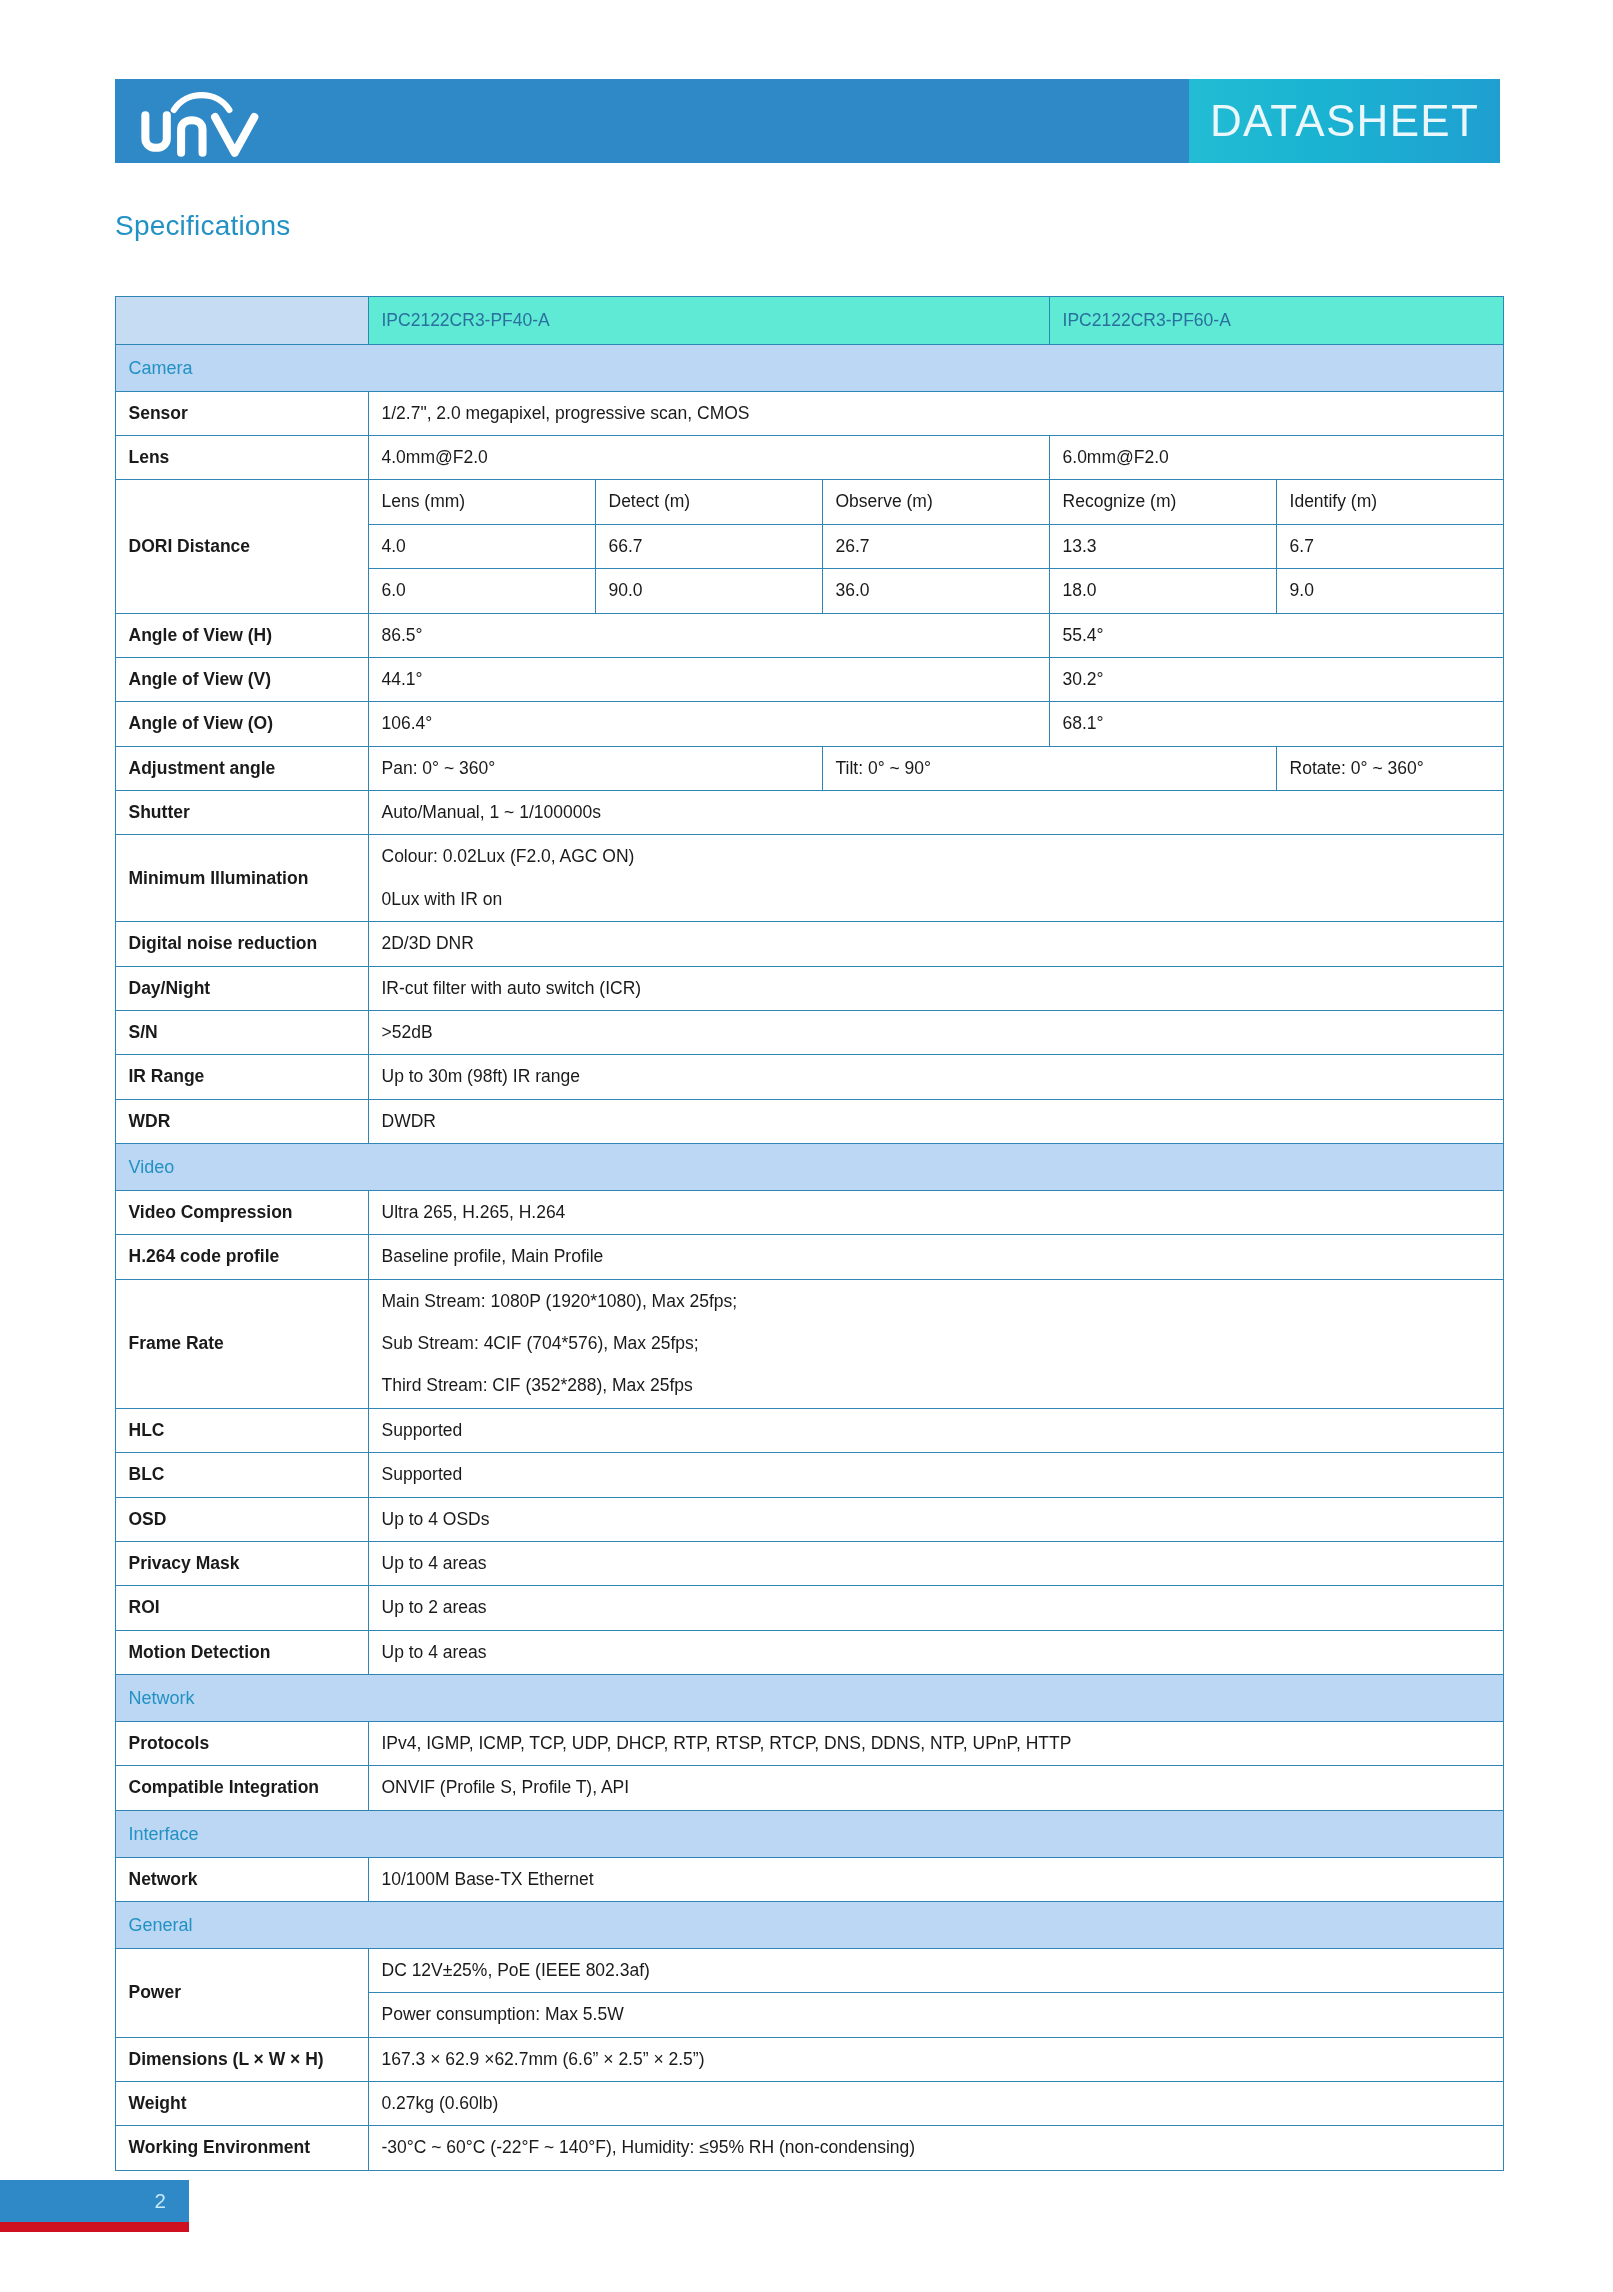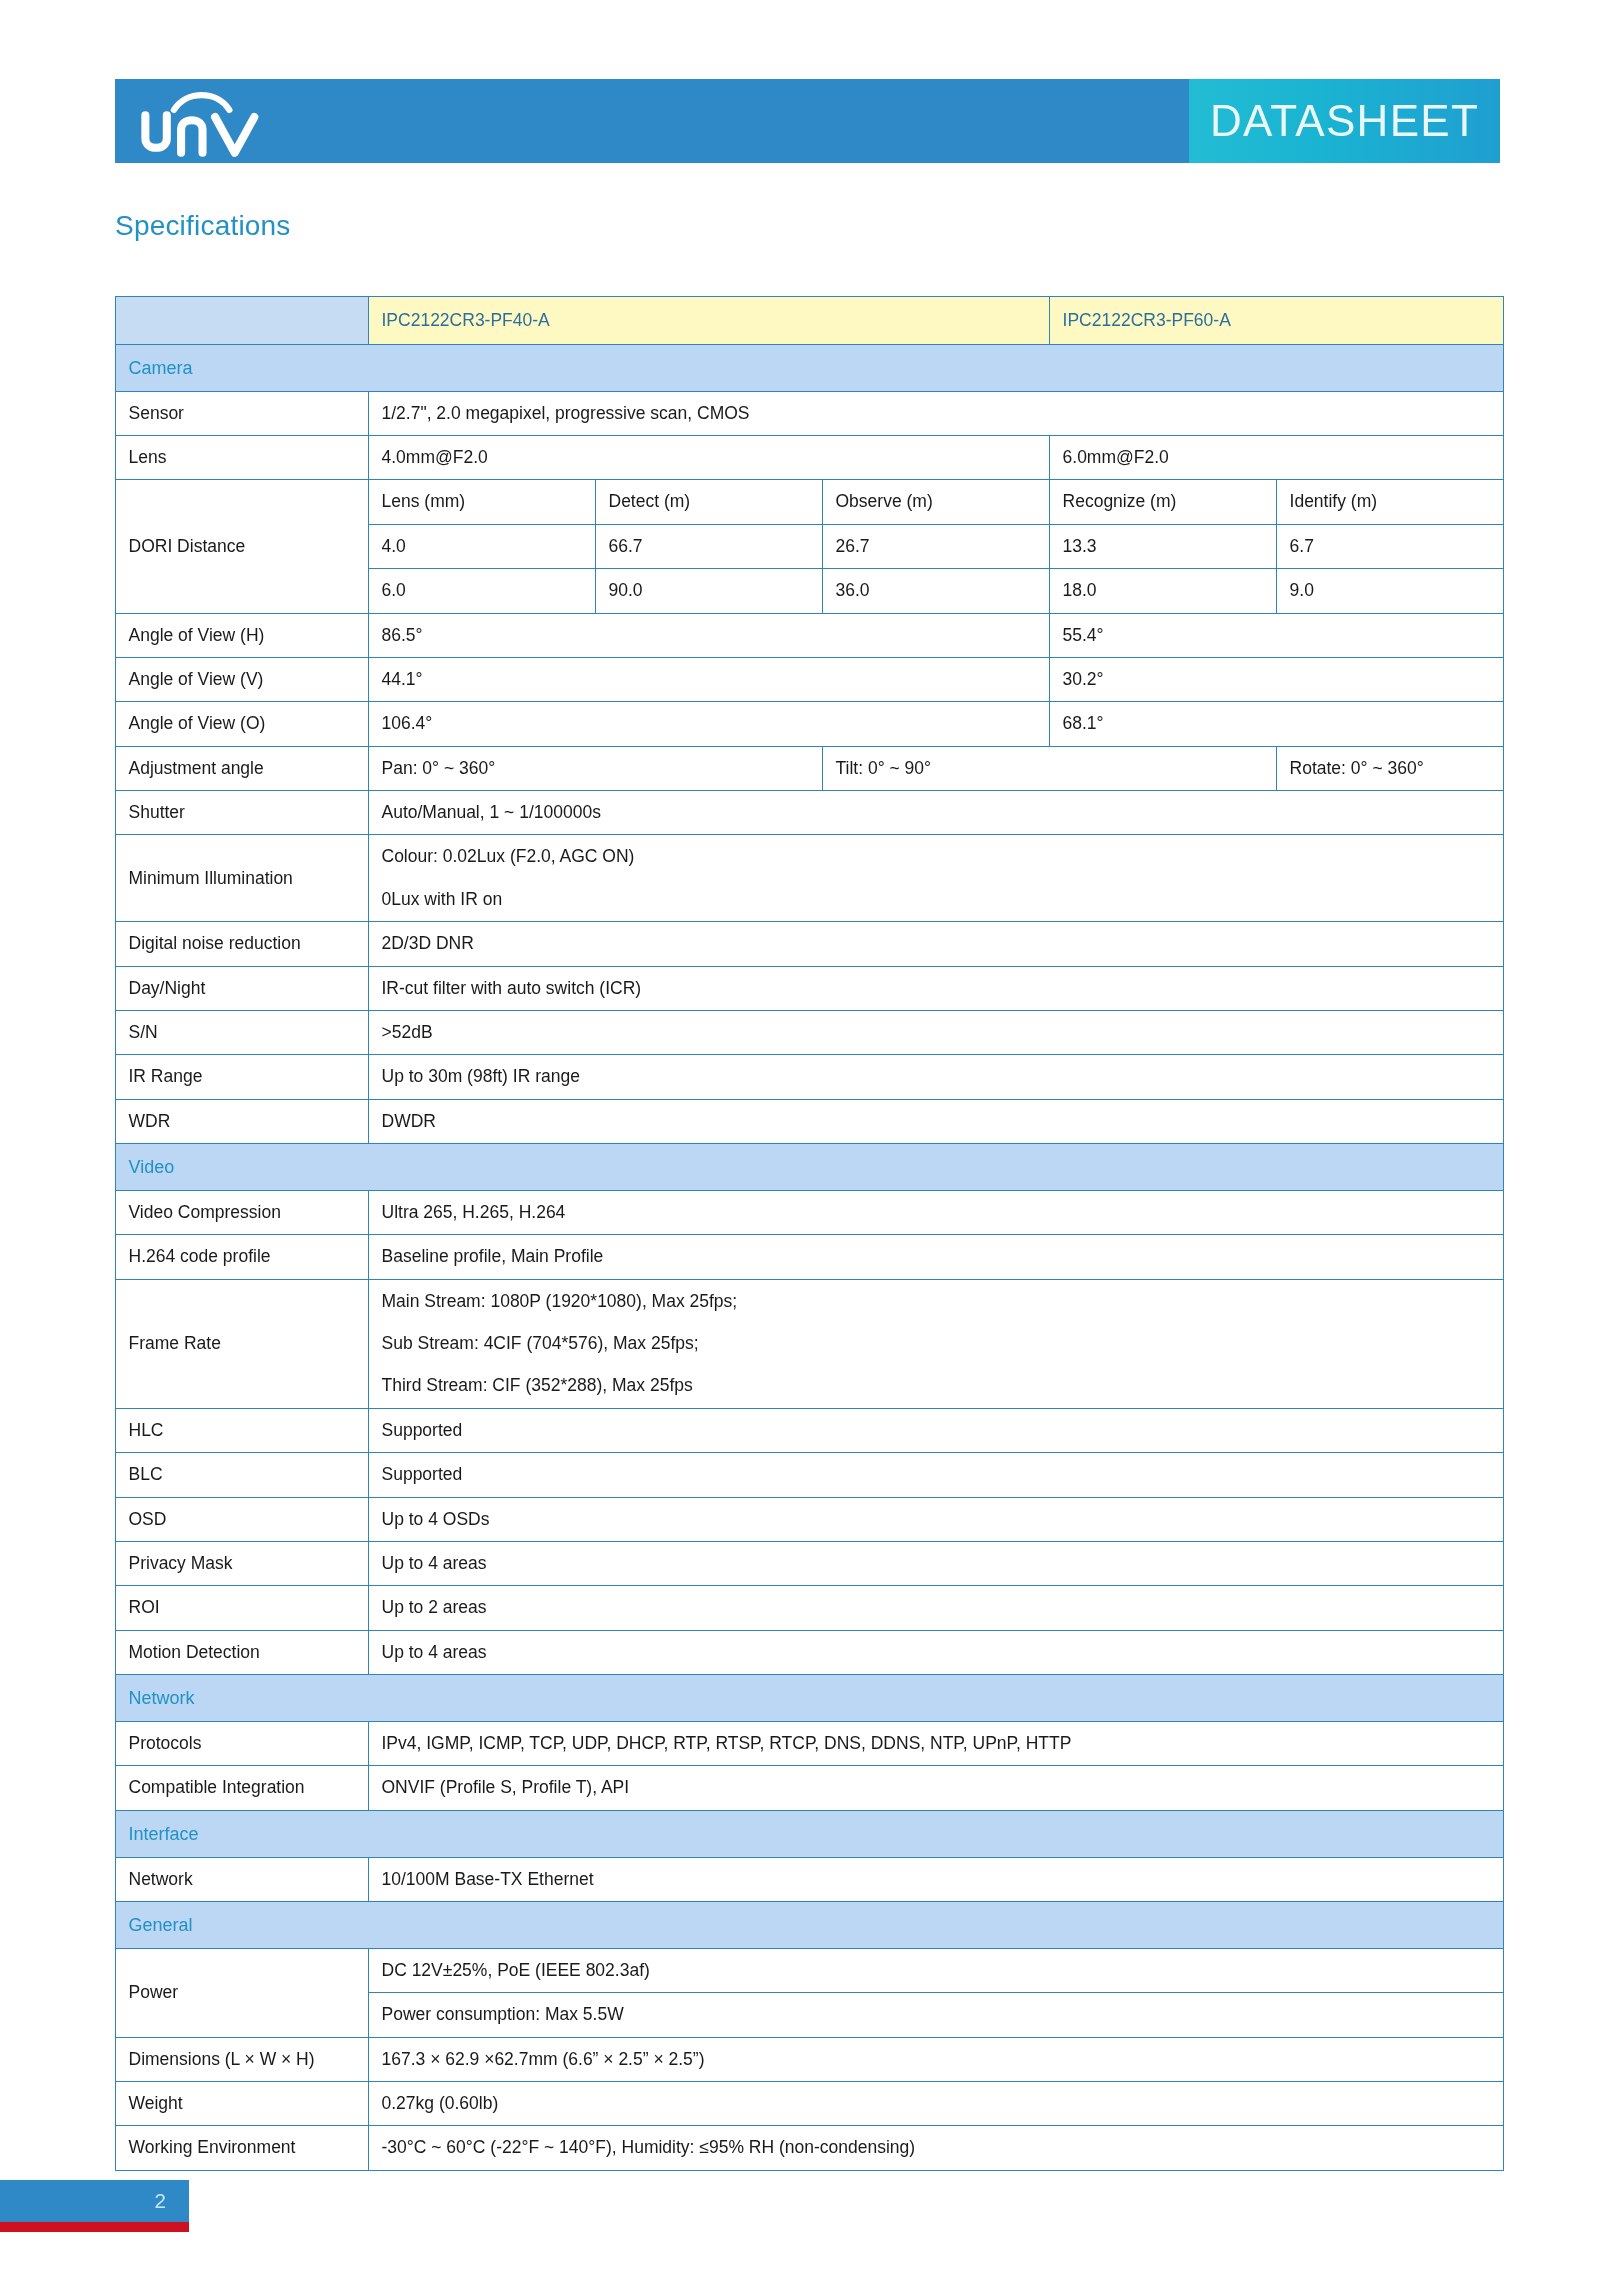--- a/index.html
+++ b/index.html
@@ -75,25 +75,25 @@
     font-size: 17.5px;
     color: #1a1a1a;
   }
   .spec-table td {
     border: 0.9px solid #2f86b5;
     padding: 9px 12.5px;
     vertical-align: middle;
     background: #ffffff;
     line-height: 1.45;
   }
-  .col-label { width: 253px; }
+  .col-label { width: 253px; font-weight: bold; }
 
   
   tr.product-row td {
-    background: #fef9c3;
+    background: #5eead4;
     color: #2a6f9e;
     height: 47px;
     padding-top: 10.7px;
     padding-bottom: 10.7px;
   }
   tr.product-row td.blank-cell {
     background: #c5dcf2;
   }
 
   

